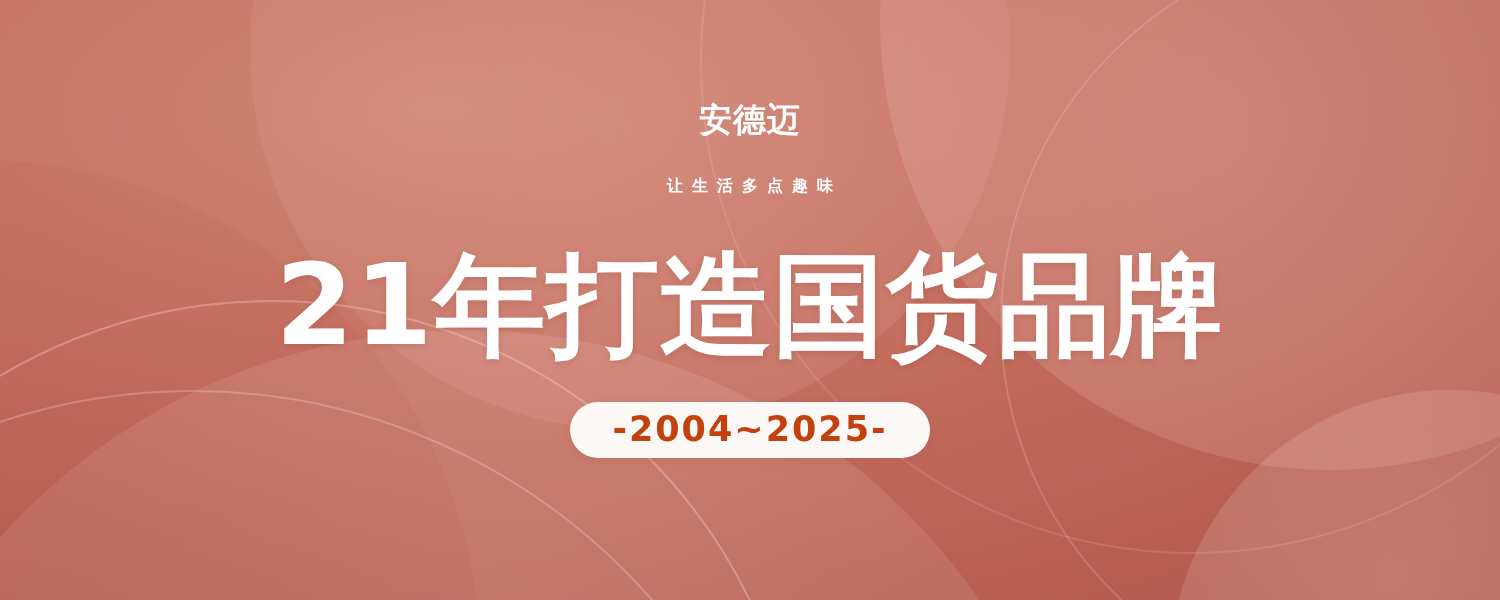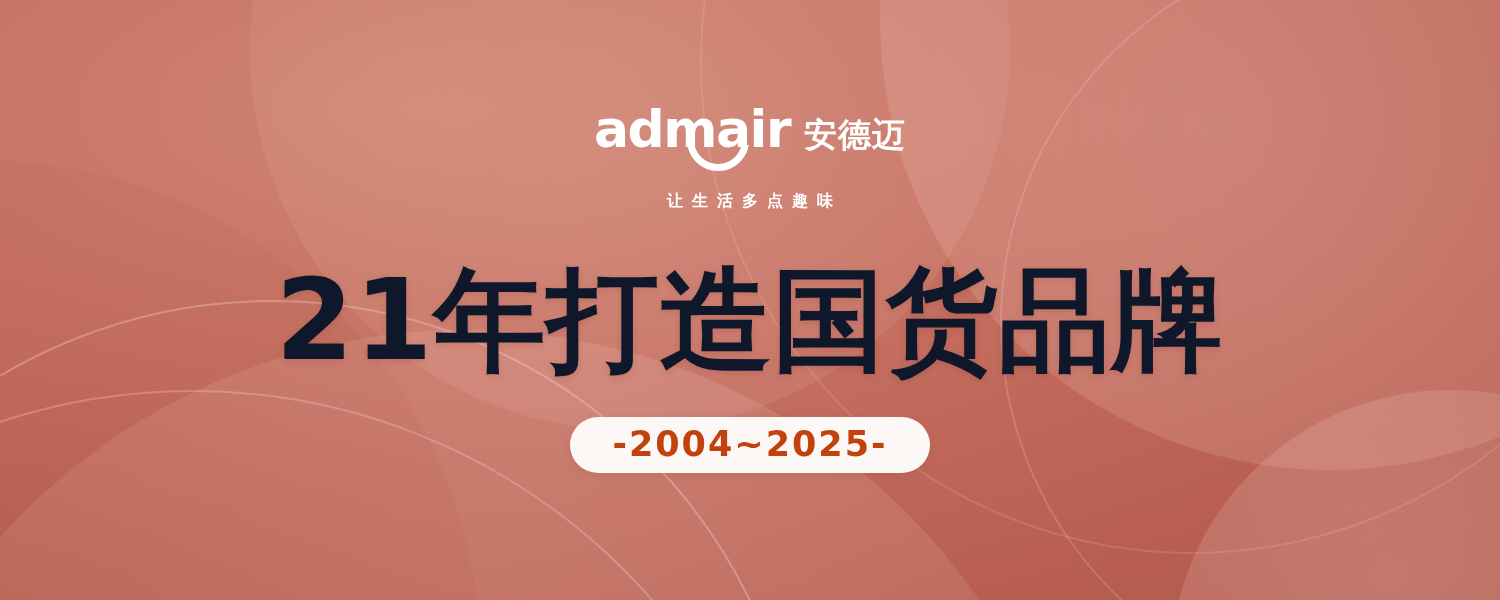--- a/index.html
+++ b/index.html
@@ -142,21 +142,21 @@
     text-indent: 9px;
     line-height: 1;
   }
 
   .headline {
     margin-top: 55px;
     font-family: "DejaVu Sans", "Liberation Sans", sans-serif;
     font-weight: 700;
     font-size: 112px;
     line-height: 1;
-    color: #0f172a;
+    color: #ffffff;
     letter-spacing: 1px;
     white-space: nowrap;
     text-shadow: 0 2px 6px rgba(120,40,32,0.18);
   }
 
   .year-badge {
     margin-top: 41px;
     background: #fbf8f6;
     color: #c2410c;
     border-radius: 999px;
@@ -183,24 +183,20 @@
     <div class="blob blob-e"></div>
     <div class="ring ring-1"></div>
     <div class="ring ring-2"></div>
     <div class="ring ring-3"></div>
     <div class="ring ring-4"></div>
   </div>
 
   <div class="content">
 
     <div class="logo-lockup">
-      <span class="wordmark-wrap">
-        <span class="wordmark">admair</span>
-        <span class="smile"></span>
-      </span>
       <span class="brand-cn">安德迈</span>
     </div>
 
     <div class="tagline">让生活多点趣味</div>
 
     <div class="headline">21年打造国货品牌</div>
 
     <div class="year-badge">-2004~2025-</div>
 
   </div>

